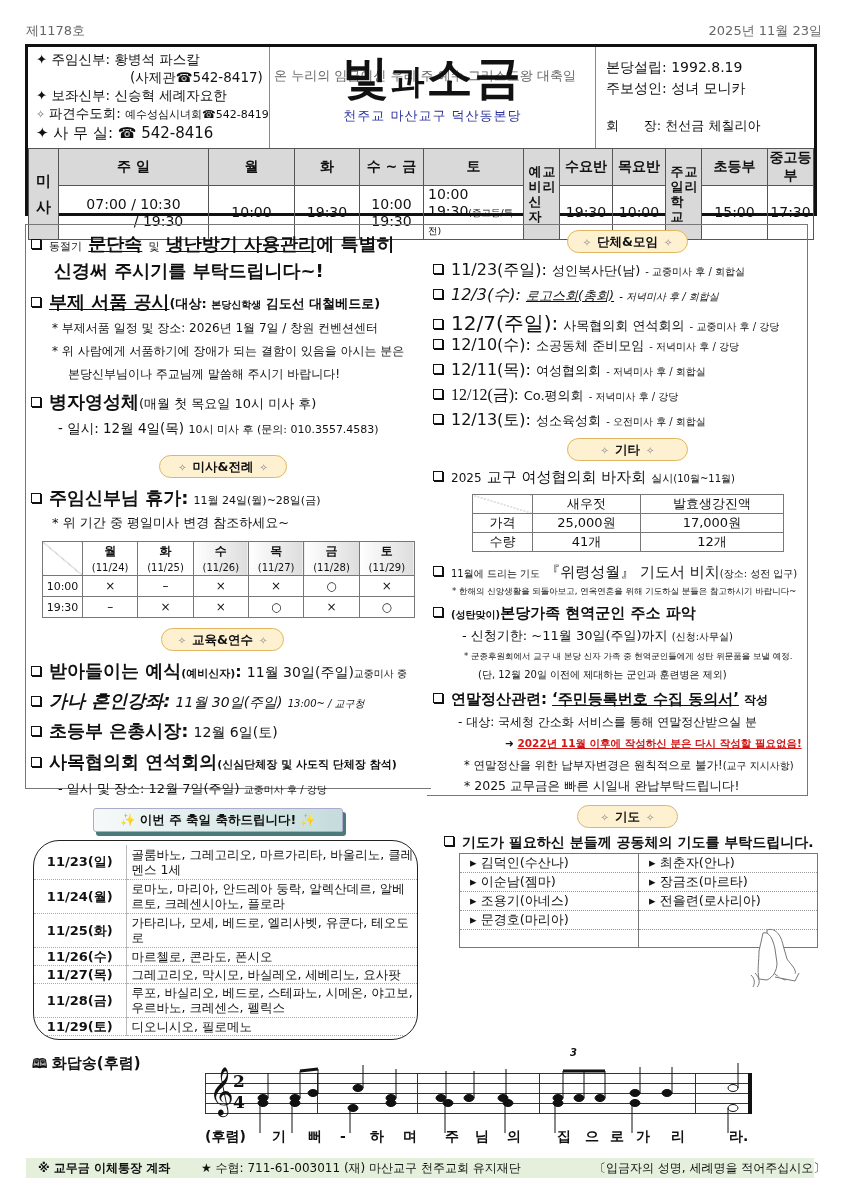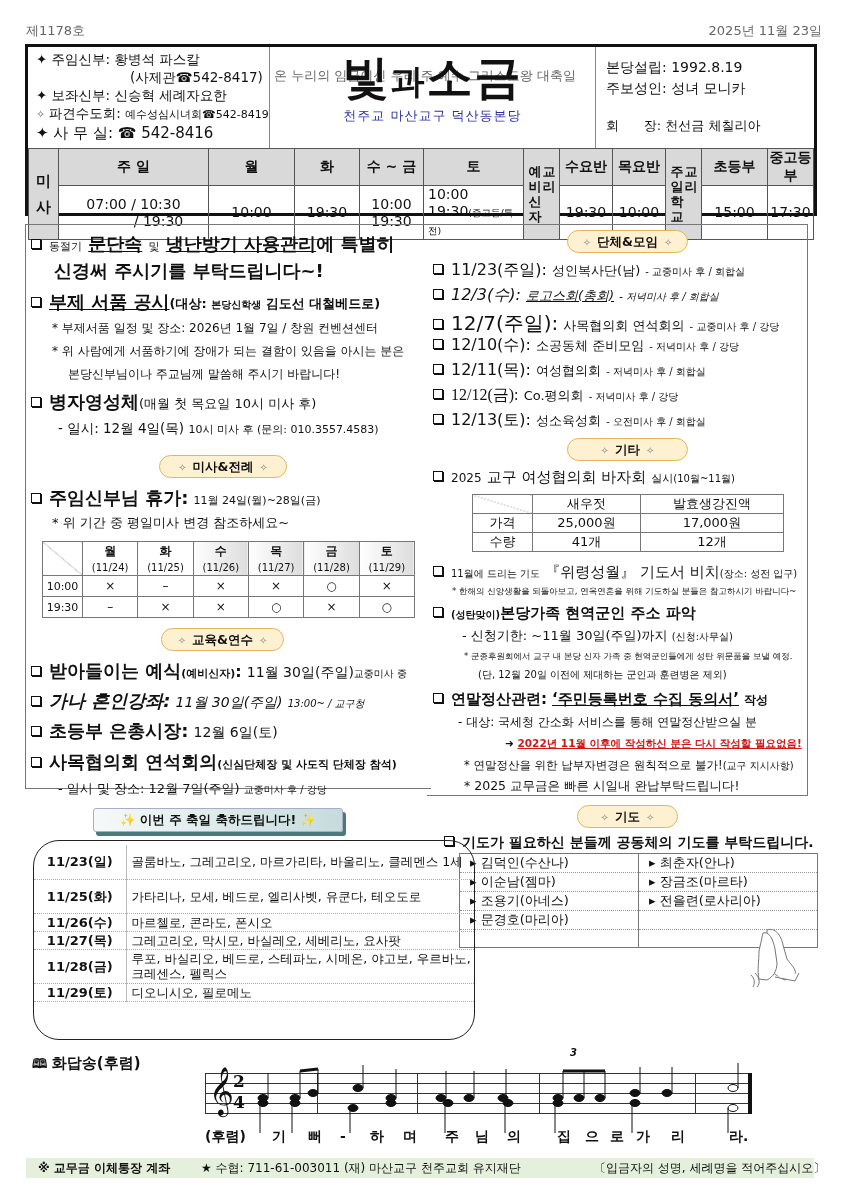--- a/index.html
+++ b/index.html
@@ -41,21 +41,21 @@
   .sm { font-size: 11px; }
   .xs { font-size: 10px; }
   .u { text-decoration: underline; }
 
   table.grid { border-collapse: collapse; font-size: 12px; }
   table.grid td { border: 1px solid #777; text-align: center; }
   .diag { background: linear-gradient(to top right, transparent 49%, #999 50%, transparent 51%); }
   .shade { background: linear-gradient(to right, #fff, #ddd); }
 
   .feast-banner { top: 808px; left: 93px; width: 250px; height: 24px; background: linear-gradient(to right, #f6f9f9, #c5dcdc); border: 1px solid #aac; border-radius: 3px; box-shadow: 3px 4px 0 #4a7a7a; font-size: 12.5px; font-weight: bold; text-align: center; line-height: 22px; }
-  .feast-box { top: 840px; left: 33px; width: 442px; height: 200px; border: 1.5px solid #222; border-radius: 26px; overflow: hidden; }
+  .feast-box { top: 840px; left: 33px; width: 385px; height: 200px; border: 1.5px solid #222; border-radius: 26px; overflow: hidden; }
   table.feast { border-collapse: collapse; width: 100%; font-size: 12.5px; }
   table.feast td { border-bottom: 1px dotted #aaa; vertical-align: middle; line-height: 15px; }
   table.feast td.d { width: 92px; text-align: center; font-weight: bold; font-size: 13px; border-right: 1px solid #bbb; }
   table.feast td.n { padding-left: 5px; }
 
   table.pray { border-collapse: collapse; font-size: 13px; }
   table.pray td { width: 179px; height: 18px; border-bottom: 1px dotted #999; padding-left: 10px; }
   table.pray td + td { border-left: 1px solid #777; }
 
   .staff { top: 1063px; left: 205px; width: 547px; height: 58px; }
@@ -301,20 +301,24 @@
   </g>
 </svg>
 
 <div class="abs feast-banner">✨ 이번 주 축일 축하드립니다! ✨</div>
 <div class="abs feast-box">
   <table class="feast" style="margin-top:4px;">
     <tbody>
         <tr style="height:34px;">
           <td class="d">11/23(일)</td>
           <td class="n">골룸바노, 그레고리오, 마르가리타, 바울리노, 클레멘스 1세</td>
+        </tr>
+    <tr style="height:34px;">
+          <td class="d">11/24(월)</td>
+          <td class="n">로마노, 마리아, 안드레아 둥락, 알렉산데르, 알베르토, 크레센시아노, 플로라</td>
         </tr>
     <tr style="height:34px;">
           <td class="d">11/25(화)</td>
           <td class="n">가타리나, 모세, 베드로, 엘리사벳, 유쿤다, 테오도로</td>
         </tr>
     <tr style="height:18px;">
           <td class="d">11/26(수)</td>
           <td class="n">마르첼로, 콘라도, 폰시오</td>
         </tr>
     <tr style="height:18px;">

